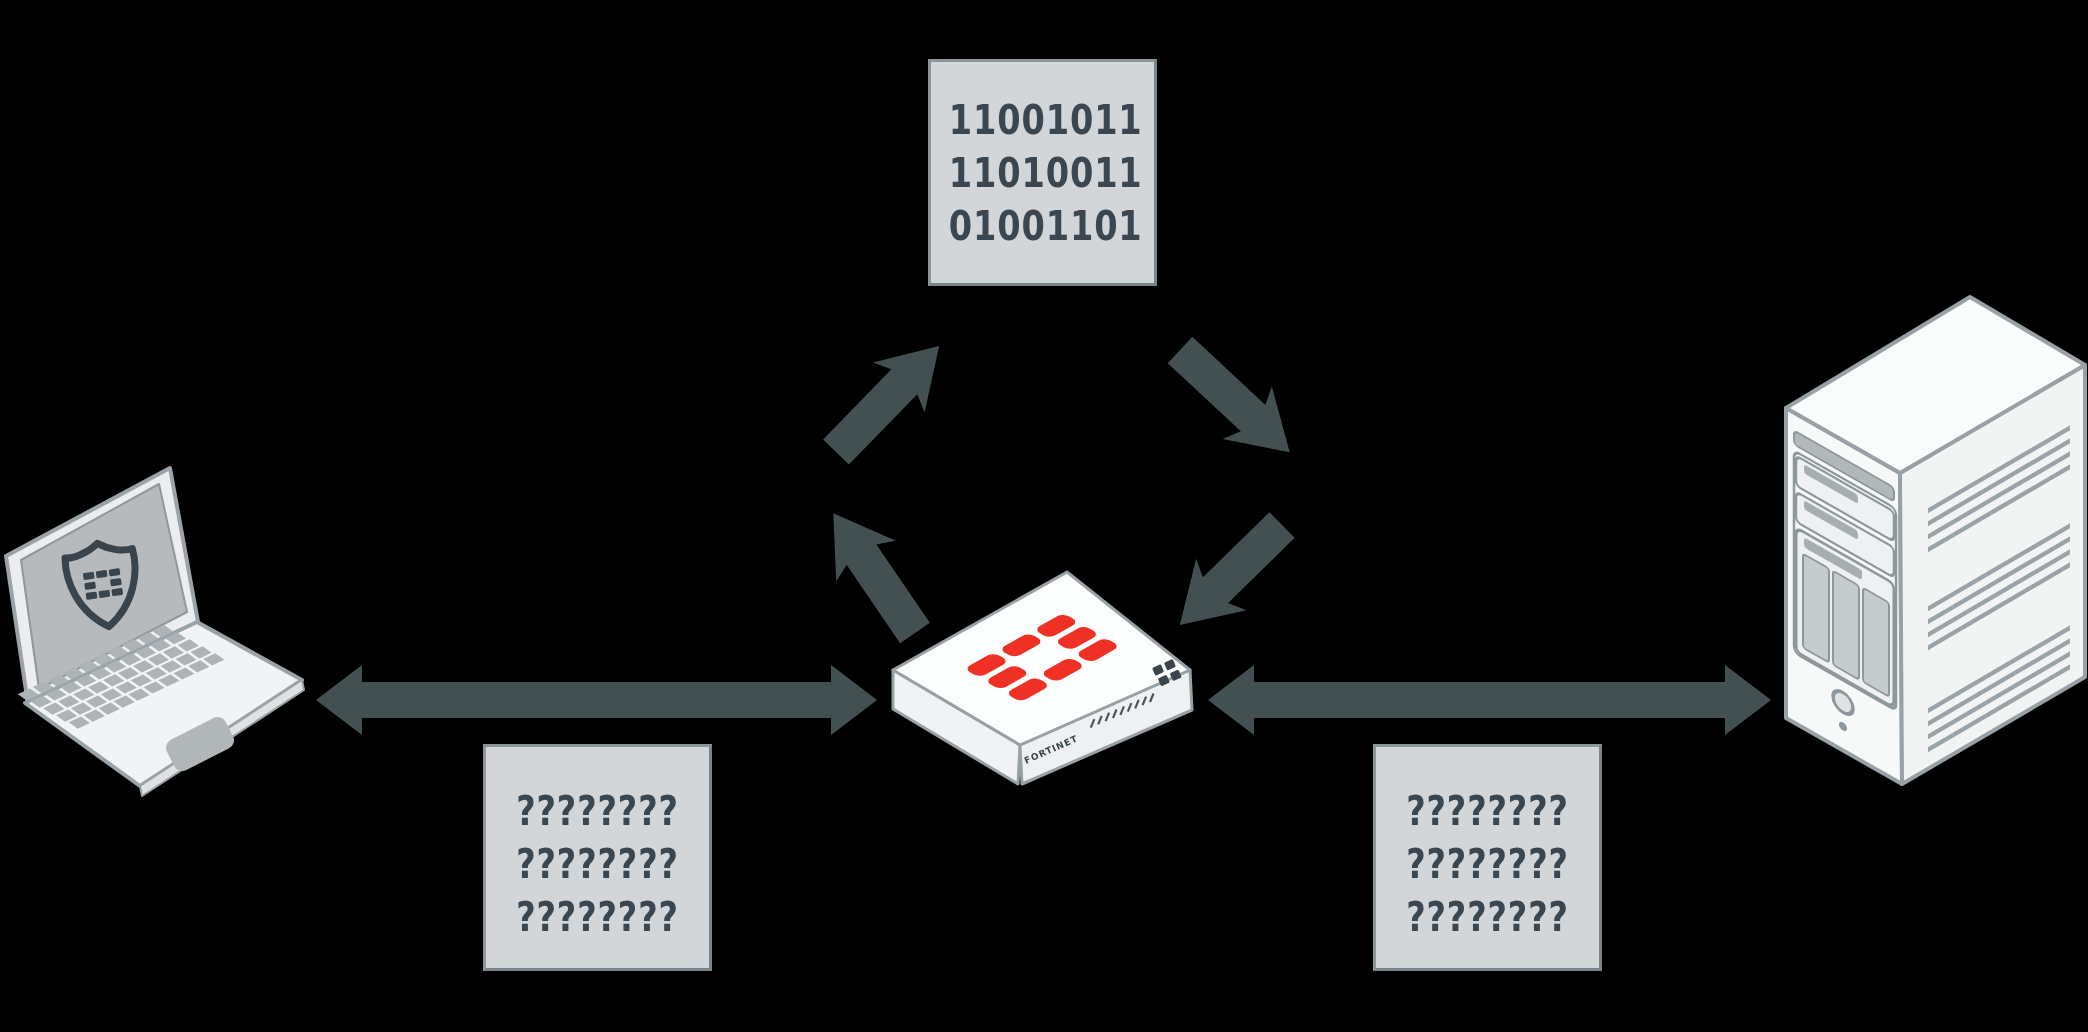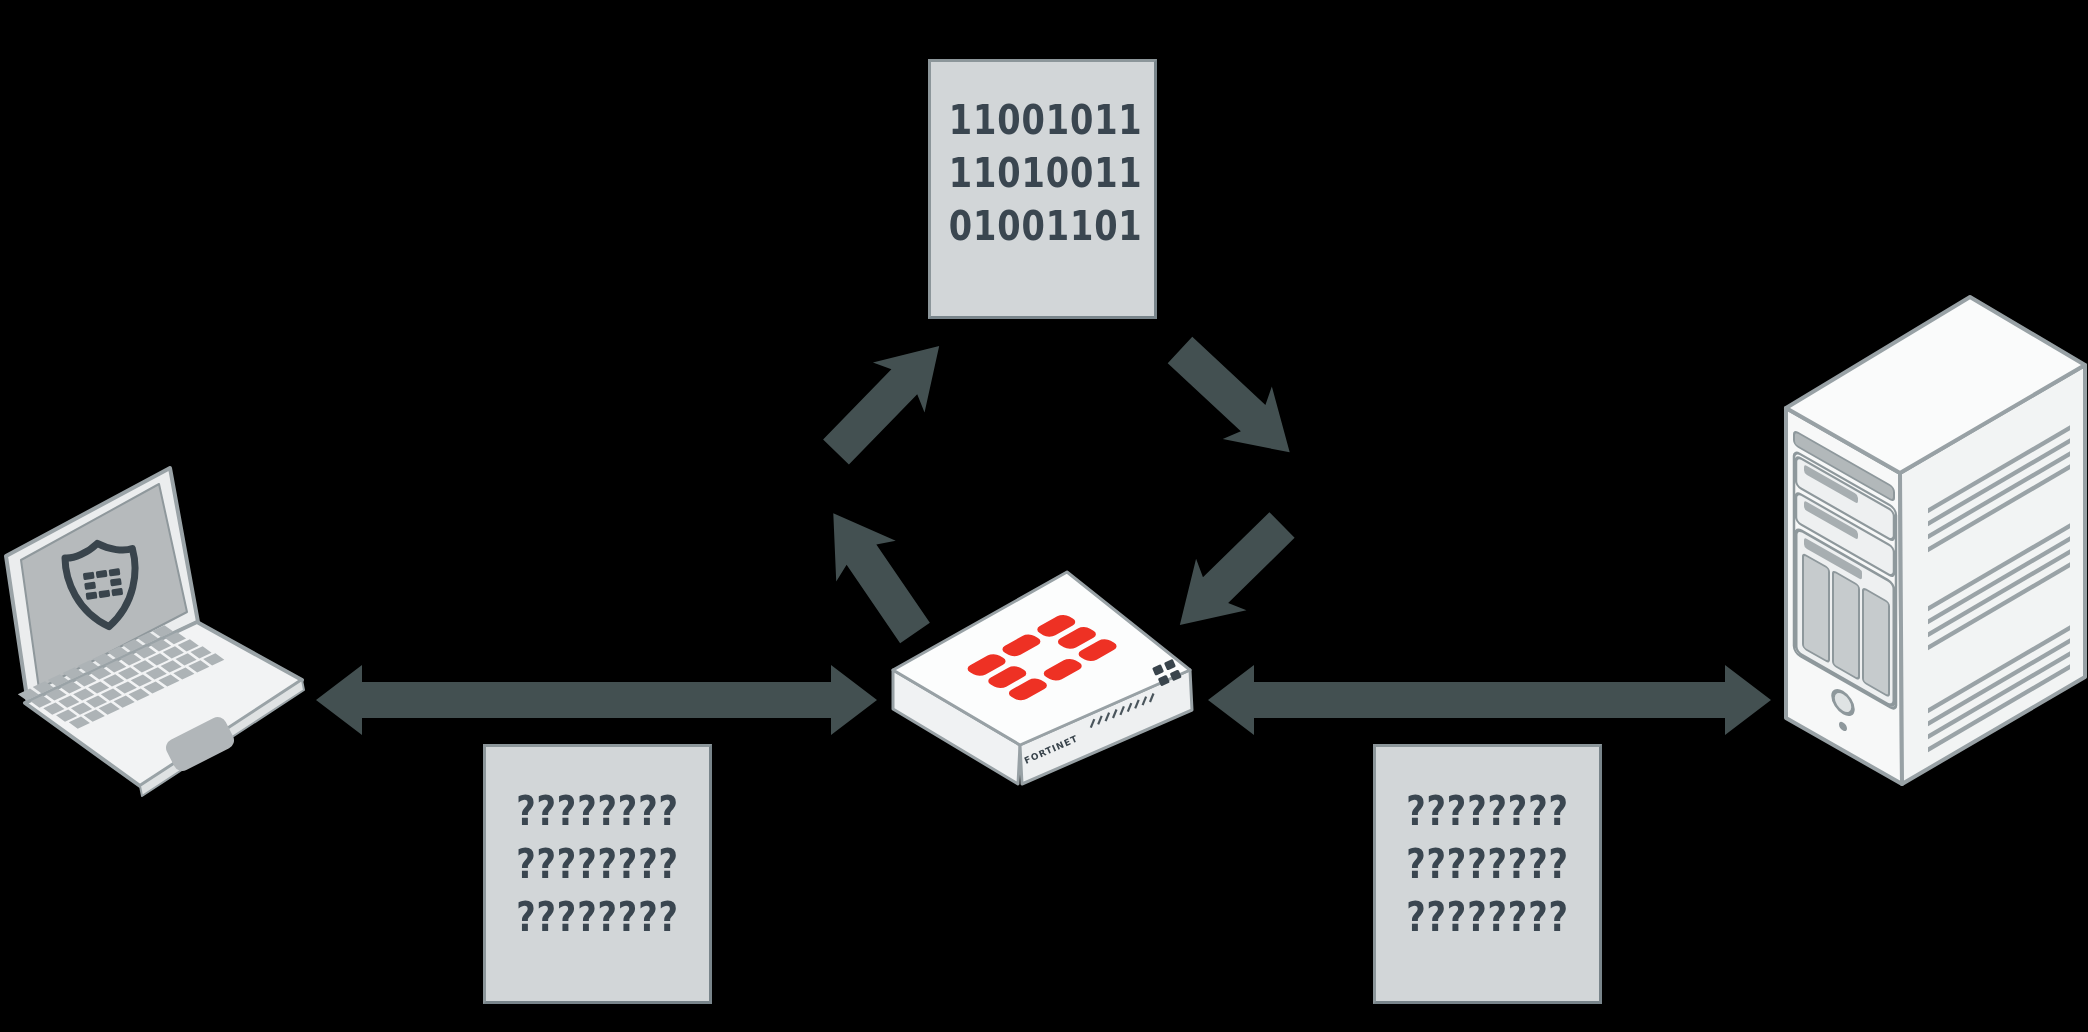--- a/index.html
+++ b/index.html
@@ -8,21 +8,21 @@
     width: 2088px;
     height: 1032px;
     background: #000;
     overflow: hidden;
     font-family: "DejaVu Sans", "Liberation Sans", sans-serif;
   }
   #art { position: absolute; left: 0; top: 0; }
   .info-box {
     position: absolute;
     width: 229px;
-    height: 260px;
+    height: 227px;
     box-sizing: border-box;
     background: #d2d6d8;
     border: 3px solid #8c969a;
     border-right-color: #79858b;
     border-bottom-color: #79858b;
     text-align: center;
   }
   .box-lines {
     transform: scaleX(0.84);
     transform-origin: 50% 0;

